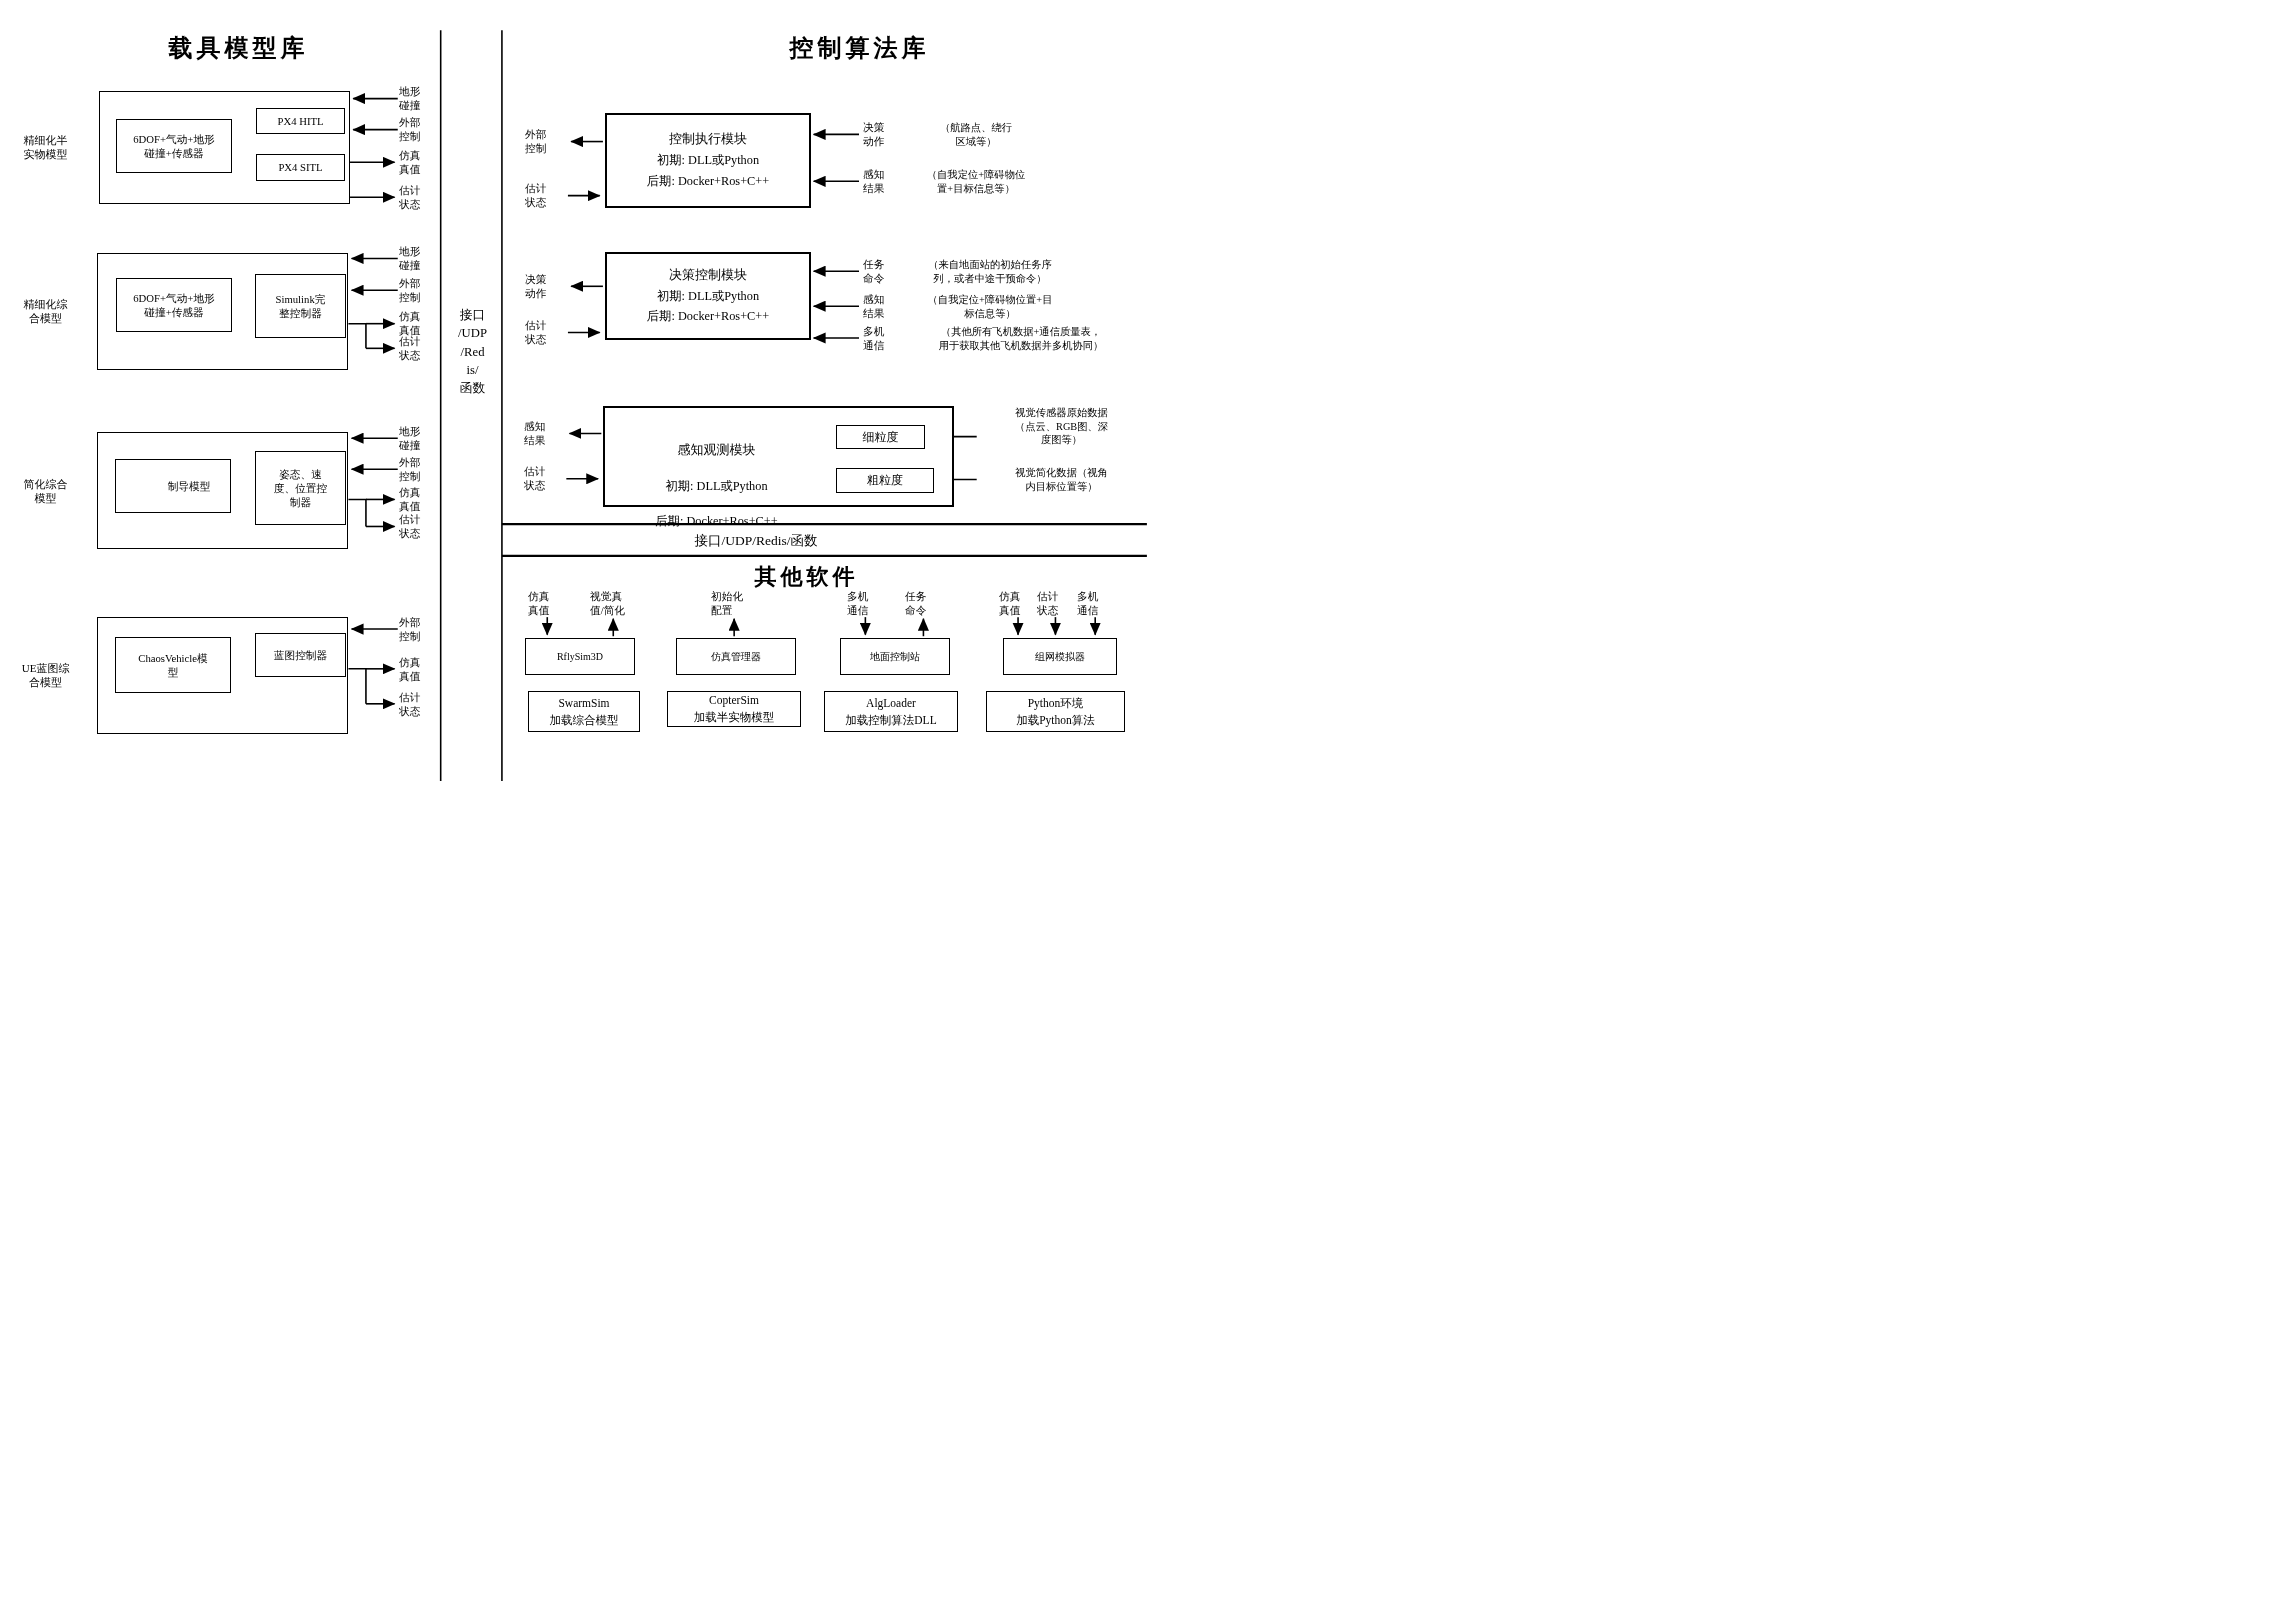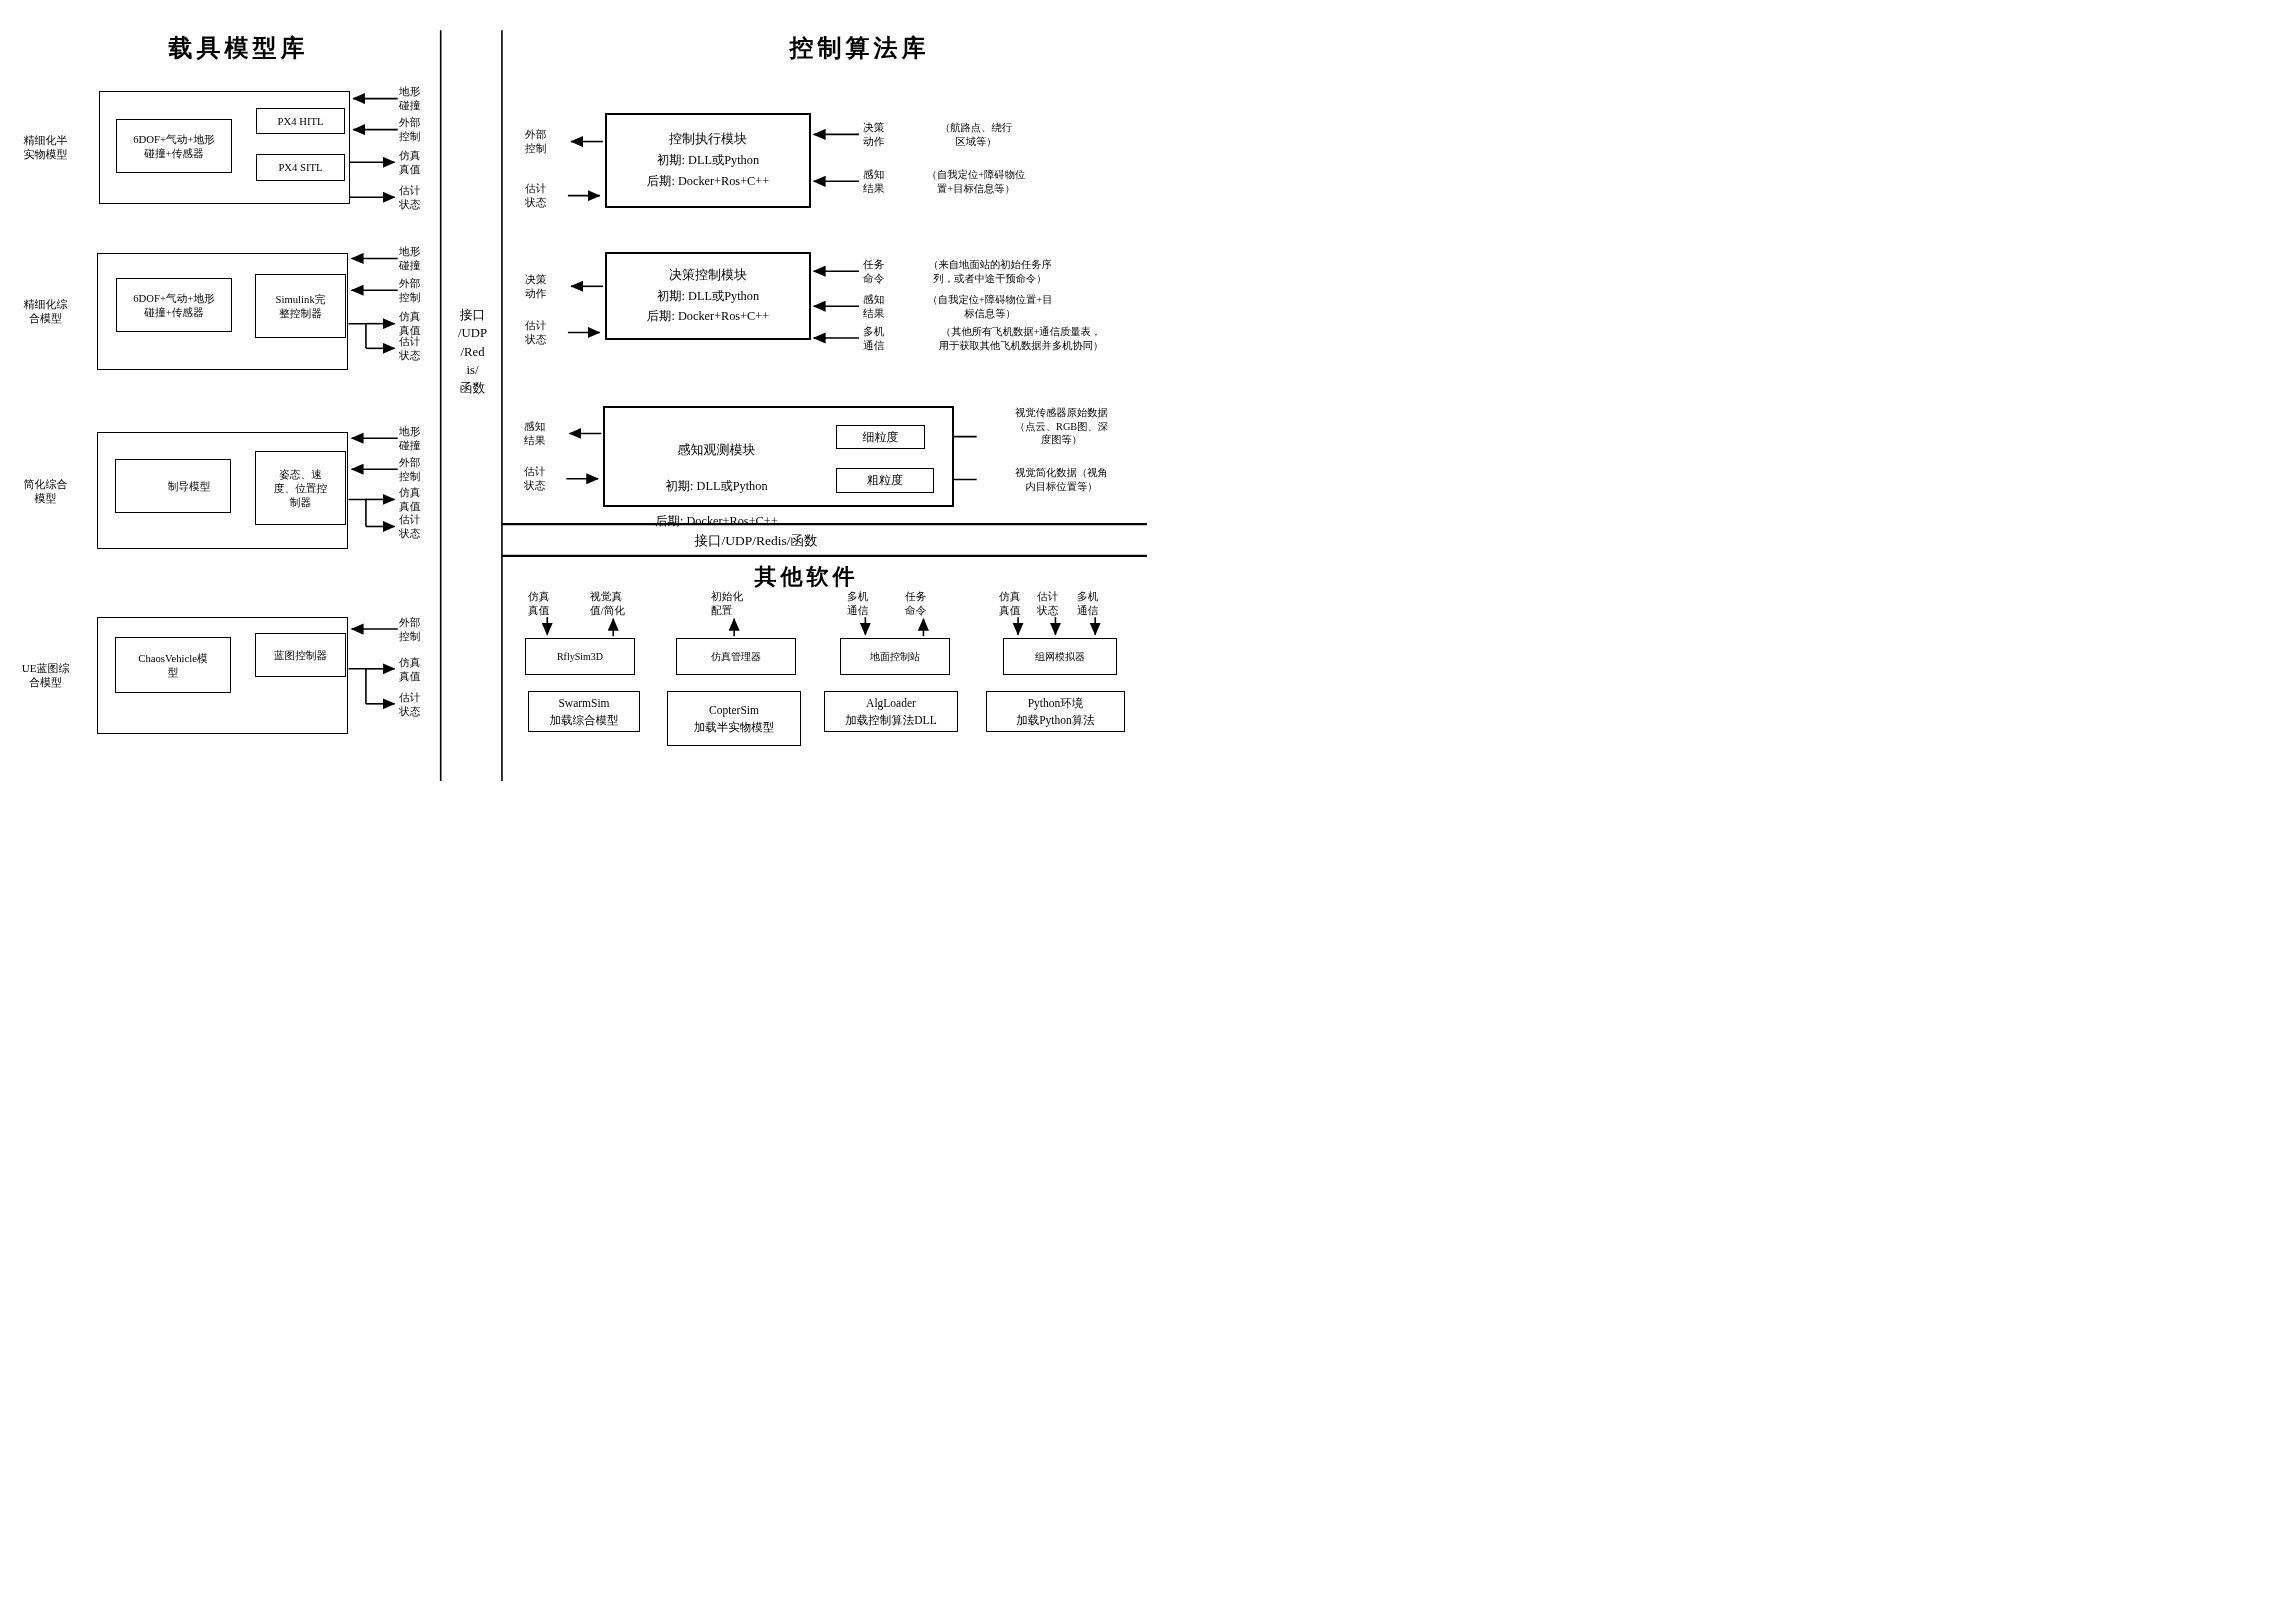--- a/index.html
+++ b/index.html
@@ -281,21 +281,21 @@
     <span class="appname">地面控制站</span>
   </div>
   <div class="box flexc" style="left:1003px;top:638px;width:114px;height:37px;">
     <span class="appname">组网模拟器</span>
   </div>
 
   <div class="box flexc" style="left:528px;top:691px;width:112px;height:41px;">
     <span class="loader-t c">SwarmSim
 加载综合模型</span>
   </div>
-  <div class="box flexc" style="left:667px;top:691px;width:134px;height:55px;">
+  <div class="box flexc" style="left:667px;top:691px;width:134px;height:36px;">
     <span class="loader-t c">CopterSim
 加载半实物模型</span>
   </div>
   <div class="box flexc" style="left:824px;top:691px;width:134px;height:41px;">
     <span class="loader-t c">AlgLoader
 加载控制算法DLL</span>
   </div>
   <div class="box flexc" style="left:986px;top:691px;width:139px;height:41px;">
     <span class="loader-t c">Python环境
 加载Python算法</span>

